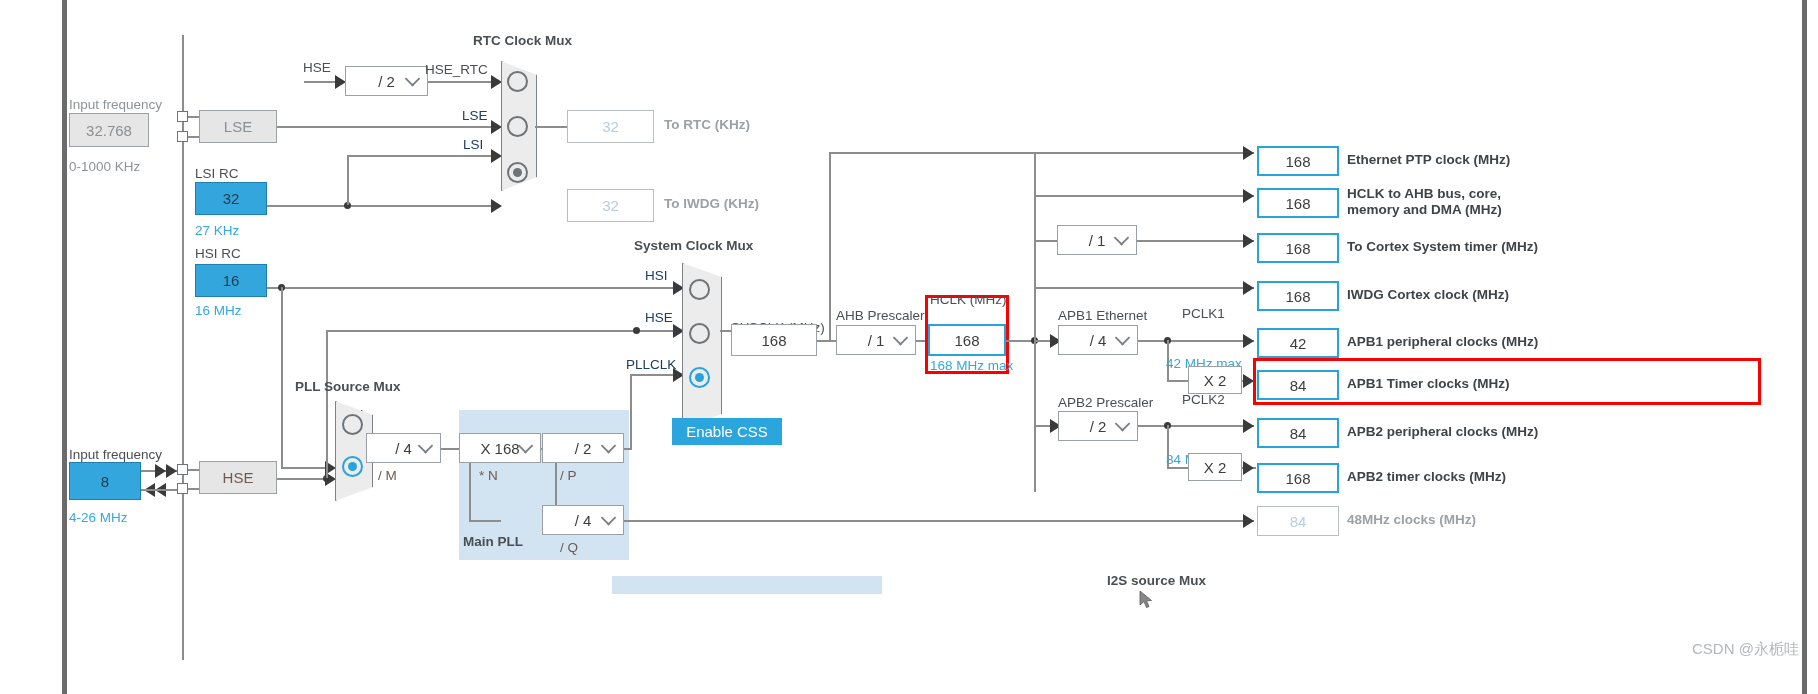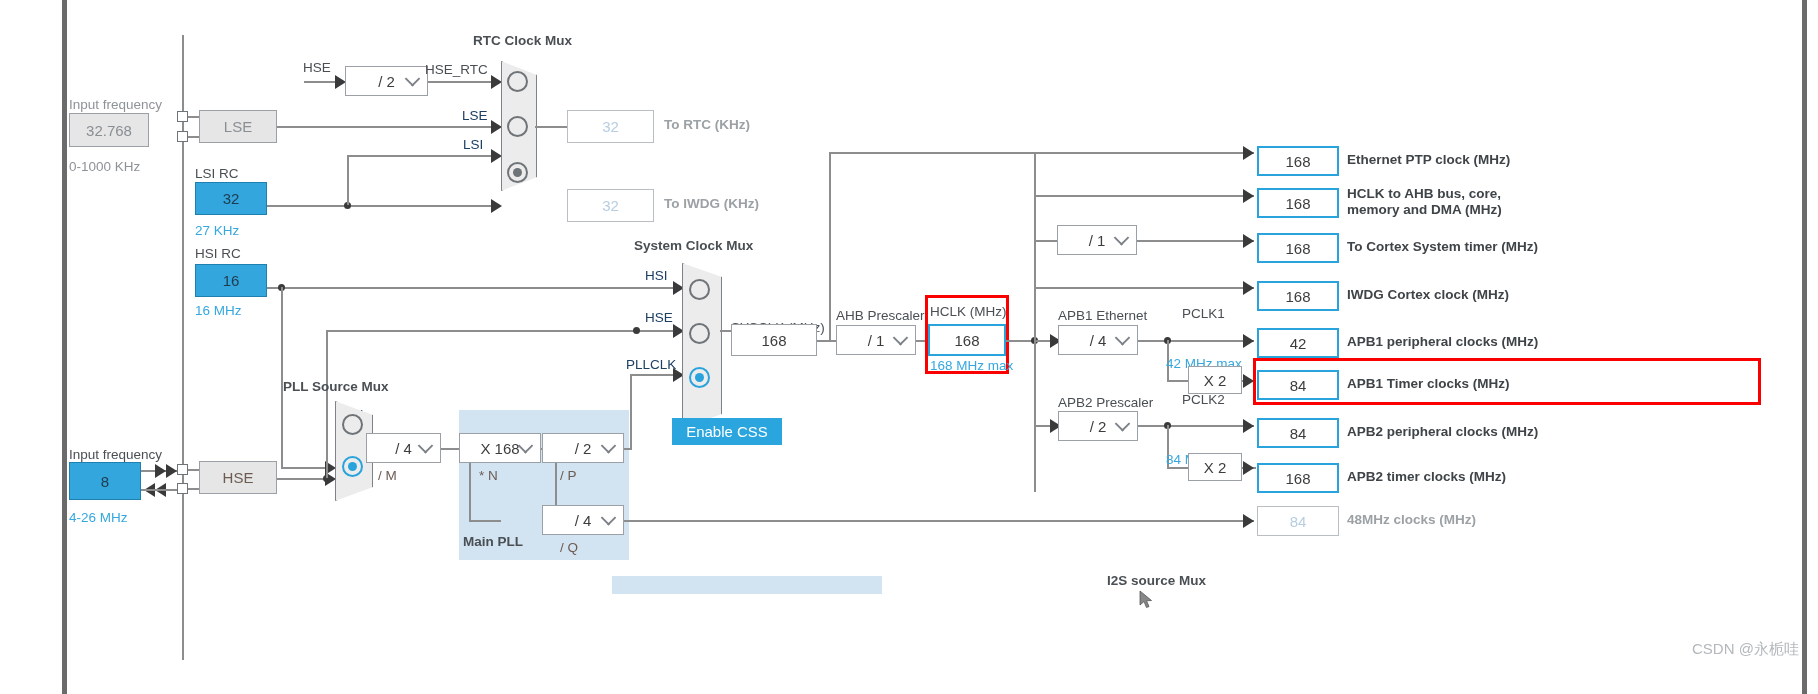--- a/index.html
+++ b/index.html
@@ -171,21 +171,21 @@
     <div class="hline" style="left:210px;top:478px;width:56px;"></div>
     <div class="dot" style="left:256px;top:475px;"></div>
     <div class="arrow" style="left:258px;top:472px;"></div>
     <div class="lbl-blue" style="left:274px;top:453px;">HSE</div>
     <div class="vline" style="left:259px;top:330px;height:148px;"></div>
     <div class="hline" style="left:259px;top:330px;width:355px;"></div>
     <div class="dot" style="left:566px;top:327px;"></div>
     <div class="arrow" style="left:606px;top:324px;"></div>
     <div class="lbl-blue" style="left:578px;top:310px;">HSE</div>
 
-    <div class="lbl-bold" style="left:216px;top:379px;">PLL Source Mux</div>
+    <div class="lbl-bold" style="left:228px;top:379px;">PLL Source Mux</div>
     <div class="mux m4" style="left:268px;top:401px;width:36px;height:98px;"></div>
     <div class="radio" style="left:275px;top:414px;"></div>
     <div class="radio on" style="left:275px;top:456px;"></div>
 
     <div class="hline" style="left:304px;top:448px;width:40px;"></div>
     <div class="arrow" style="left:334px;top:442px;"></div>
 
     <div class="pllbg" style="left:392px;top:410px;width:170px;height:150px;"></div>
 
     <div class="sel" style="left:299px;top:433px;width:75px;height:30px;">
@@ -253,21 +253,21 @@
     <div class="lbl" style="left:769px;top:308px;">AHB Prescaler</div>
     <div class="sel" style="left:769px;top:325px;width:80px;height:30px;">
       <span>/ 1</span>
       <span class="chev"></span>
     </div>
 
     <div class="hline" style="left:849px;top:340px;width:52px;"></div>
     <div class="arrow" style="left:888px;top:334px;"></div>
 
     <div class="redbox" style="left:858px;top:295px;width:84px;height:79px;"></div>
-    <div class="lbl" style="left:863px;top:304px;">HCLK (MHz)</div>
+    <div class="lbl" style="left:863px;top:292px;">HCLK (MHz)</div>
     <div class="box cyan" style="left:861px;top:324px;width:78px;height:32px;">168</div>
     <div class="lbl-cyan" style="left:863px;top:358px;">168 MHz max</div>
 
     <div class="hline" style="left:939px;top:340px;width:38px;"></div>
     <div class="dot" style="left:964px;top:337px;"></div>
     <div class="vline" style="left:967px;top:152px;height:340px;"></div>
 
     <div class="hline" style="left:762px;top:152px;width:425px;"></div>
     <div class="vline" style="left:762px;top:152px;height:188px;"></div>
     <div class="arrow" style="left:1176px;top:146px;"></div>

